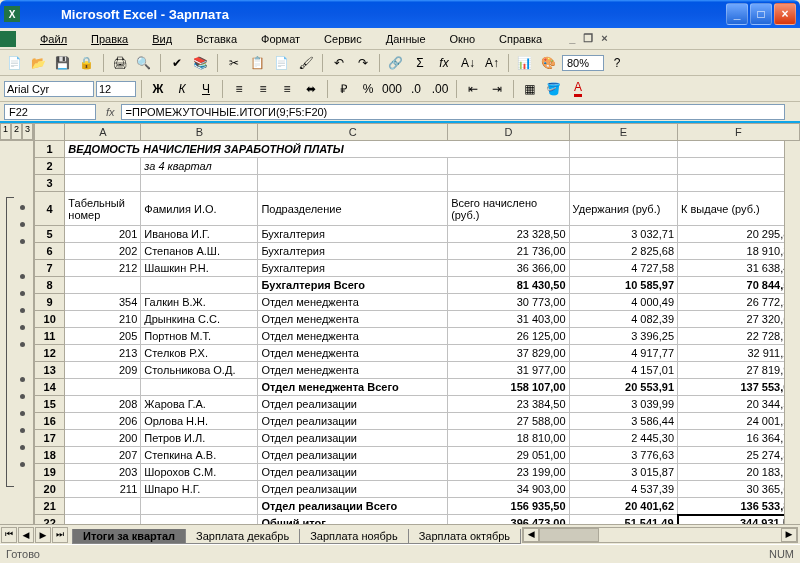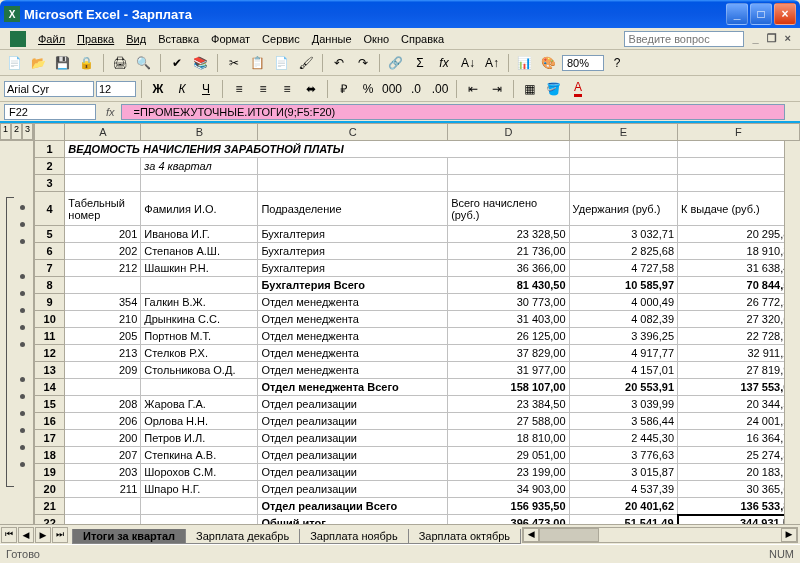--- a/index.html
+++ b/index.html
@@ -2,28 +2,28 @@
 <html><head>
 <meta charset="utf-8">
 <style>
   * { box-sizing: border-box; margin: 0; padding: 0; font-family: Tahoma, sans-serif; }
   body { background: #ece9d8; font-size: 11px; overflow: hidden; width: 800px; height: 563px; }
 
   .titlebar { background: linear-gradient(to bottom, #3a95ff 0%, #0056e4 8%, #0958e4 50%, #1164ee 100%);
     height: 28px; display: flex; align-items: center; padding: 0 4px; color: #fff; font-weight: bold;
     border-radius: 6px 6px 0 0; }
   .titlebar .icon { width: 16px; height: 16px; background: #217346; margin-right: 4px; display:inline-flex; align-items:center; justify-content:center; color:#fff; font-size:10px; font-weight:bold;}
-  .titlebar .title { font-size: 13px; }
+  .titlebar .title { font-size: 13px; margin-left: 37px; }
   .winbtns { margin-left: auto; display: flex; gap: 2px; }
   .winbtn { width: 22px; height: 22px; border-radius: 3px; display:flex; align-items:center; justify-content:center;
     font-weight:bold; color:#fff; font-size:12px; border:1px solid #fff4; }
   .winbtn.min, .winbtn.max { background: linear-gradient(to bottom,#6fa8ff,#2268d8); }
   .winbtn.close { background: linear-gradient(to bottom,#f59273,#d9360b); }
 
-  .menubar { background: #ece9d8; display:flex; align-items:center; height: 22px; padding-left: 10px; gap:0;
+  .menubar { background: #ece9d8; display:flex; align-items:center; height: 22px; padding-left: 0; gap:12px;
     border-bottom: 1px solid #c0bca8; }
   .menubar .micon { width:16px; height:16px; background:#217346; margin-right:6px;}
   .menubar .mitem { padding: 2px 6px; cursor:default; }
   .menubar .u { text-decoration: underline; }
   .menubar .askbox { margin-left:auto; border:1px solid #7f9db9; background:#fff; color:#999; padding:1px 4px;
     width:120px; font-size:11px; }
   .menubar .mdiicons { display:flex; gap:2px; margin: 0 6px;}
   .mdiicons span{ padding:1px 3px; cursor:default; color:#555; font-weight:bold;}
 
   .toolbar { background:#ece9d8; border-bottom:1px solid #c0bca8; height:26px; display:flex;
@@ -34,21 +34,21 @@
   .toolbar .zoom { border:1px solid #7f9db9; background:#fff; padding:1px 4px; width:42px; font-size:11px;}
 
   .fmtbar { background:#ece9d8; border-bottom:1px solid #c0bca8; height:26px; display:flex;
     align-items:center; padding:0 4px; gap:2px;}
   .fmtbar select, .fmtbar .fsel { border:1px solid #7f9db9; background:#fff; font-size:11px; padding:1px 2px;}
   .fsel.font { width:90px; } .fsel.size { width:40px; }
 
   .formulabar { background:#ece9d8; border-bottom:2px solid #0ea5e9; height:21px; display:flex; align-items:center;justify-content:space-between;}
   .namebox { width:92px; border:1px solid #7f9db9; background:#fff; padding:1px 4px; font-size:11px; margin:0 4px;}
   .fxlabel { font-style:italic; margin:0 6px; color:#555;}
-  .formulainput { flex:1; border:1px solid #7f9db9; background:#f9a8d4; padding:1px 12px; font-size:11px;
+  .formulainput { flex:1; border:1px solid #7f9db9; background:#ffffff; padding:1px 4px; font-size:11px;
     margin-right:15px;}
 
   .sheetarea { display:flex; height: calc(563px - 28px - 22px - 26px - 26px - 21px - 20px - 19px); background:#fff;}
   .outline { background:#ece9d8; border-right:1px solid #aca899; width:34px; display:flex; flex-direction:column;}
   .outline-hdr { display:flex; height:18px; border-bottom:1px solid #aca899;}
   .outline-hdr span { flex:1; text-align:center; font-size:9px; border:1px solid #aca899; background:#ece9d8;}
   .outline-body { flex:1; position:relative; }
   .obracket { position:absolute; width:8px; border-left:1px solid #555; border-bottom:1px solid #555;
     border-top:1px solid #555;}
   .odot { width:5px; height:5px; background:#555; border-radius:50%; position:absolute;}
@@ -103,21 +103,20 @@
   <span class="micon"></span>
   <span class="mitem"><span class="u">Файл</span></span>
   <span class="mitem"><span class="u">Правка</span></span>
   <span class="mitem"><span class="u">Вид</span></span>
   <span class="mitem"><span>Вставка</span></span>
   <span class="mitem"><span>Формат</span></span>
   <span class="mitem"><span>Сервис</span></span>
   <span class="mitem"><span>Данные</span></span>
   <span class="mitem"><span>Окно</span></span>
   <span class="mitem"><span>Справка</span></span>
-  <input class="askbox" placeholder="Введите вопрос" style="">
   <div class="mdiicons">
     <span>_</span>
     <span>❐</span>
     <span>×</span>
   </div>
 </div>
 
 <div class="toolbar">
   <span class="tbtn">📄</span>
   <span class="tbtn">📂</span>

